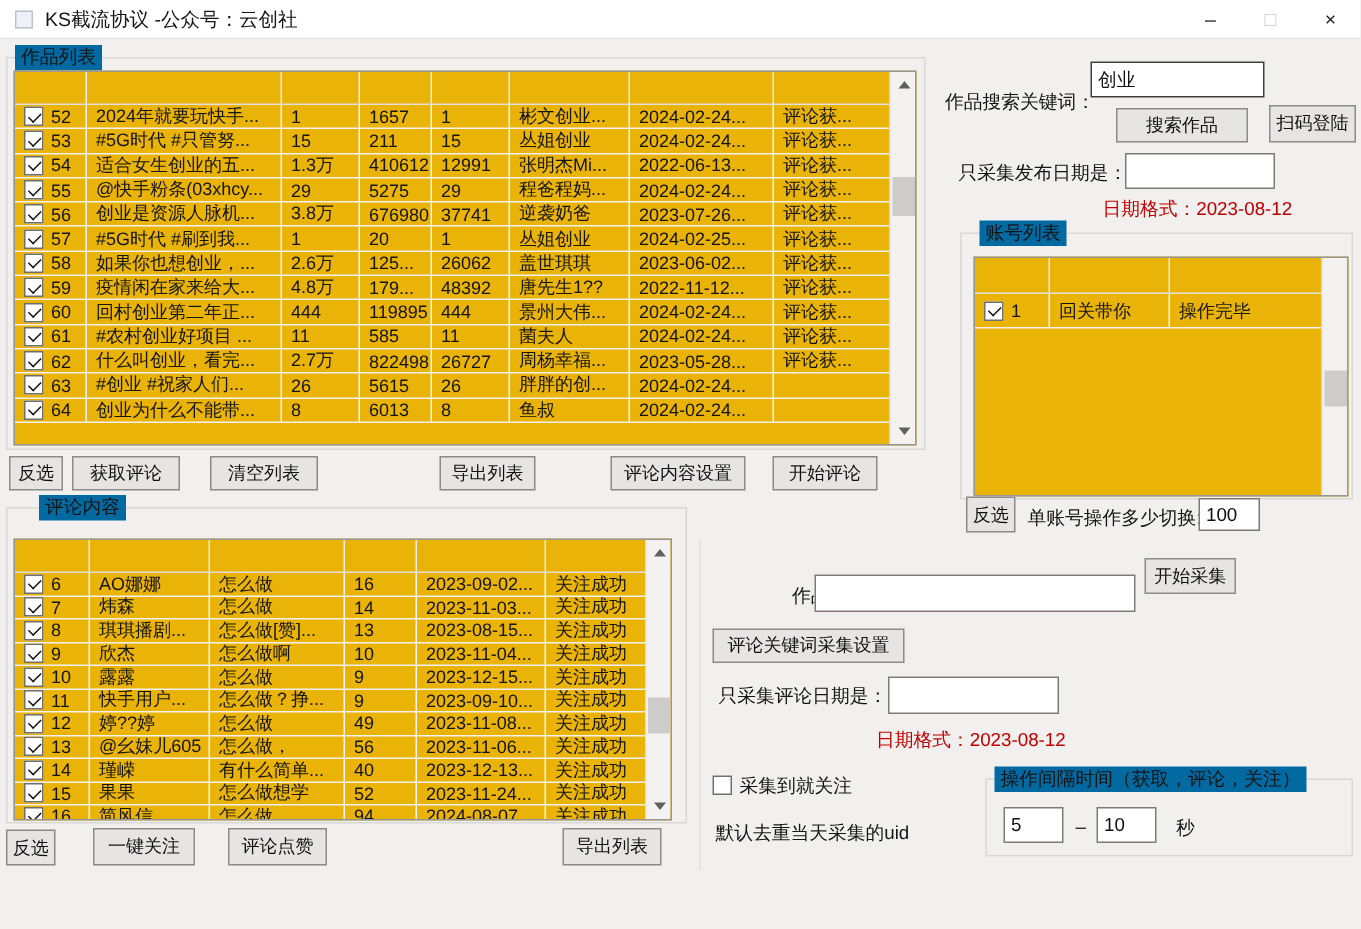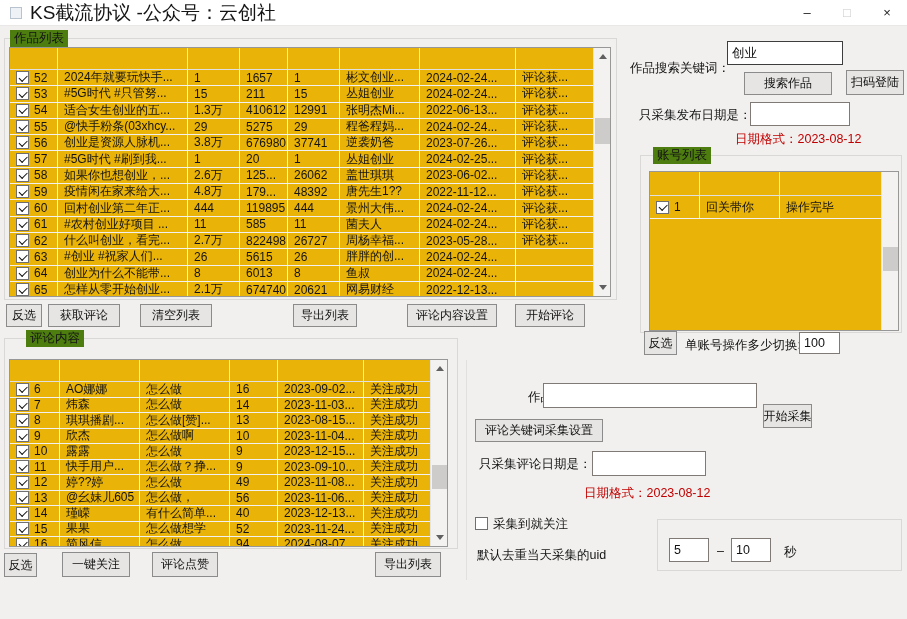--- a/index.html
+++ b/index.html
@@ -2,28 +2,28 @@
 <html><head>
 <meta charset="utf-8">
 <style>
   *{margin:0;padding:0;box-sizing:border-box;}
   html,body{width:907px;height:619px;overflow:hidden;}
   body{font-family:"Liberation Sans","DejaVu Sans",sans-serif;background:#f1f0ee;position:relative;font-size:12px;color:#141414;}
 
   
   .titlebar{position:absolute;left:0;top:0;width:907px;height:26px;background:#ffffff;display:flex;align-items:center;border-bottom:1px solid #e9e8e6;}
   .app-icon{width:12px;height:12px;margin-left:10px;border:1px solid #b9c3cf;background:#eef2f7;flex:0 0 auto;}
-  .title{margin-left:8px;font-size:19px;white-space:nowrap;}
+  .title{margin-left:8px;font-size:13px;white-space:nowrap;}
   .win-btns{margin-left:auto;display:flex;height:26px;}
   .win-btn{width:40px;height:26px;display:flex;align-items:center;justify-content:center;font-size:13px;color:#222;cursor:default;}
   .win-btn.max{color:#c9c9c9;}
 
   
   .groupbox{position:absolute;border:1px solid #dad8d6;}
-  .gb-label{position:absolute;top:-9px;background:#4d7c0f;padding:0 4px;font-size:12.5px;white-space:nowrap;}
+  .gb-label{position:absolute;top:-9px;background:#0369a1;padding:0 4px;font-size:12.5px;white-space:nowrap;}
 
   
   .table{position:absolute;background:#eab308;border:1px solid #979797;display:flex;flex-direction:column;overflow:hidden;}
   .thead{display:flex;border-bottom:1px solid #e0e0e0;flex:0 0 22px;align-items:center;}
   .th{font-size:12.5px;height:100%;display:flex;align-items:center;padding-left:6px;border-right:1px solid #ebebeb;overflow:hidden;white-space:nowrap;flex:0 0 auto;}
   .tbody{overflow:hidden;position:relative;flex:1 1 auto;}
   .tr{display:flex;border-bottom:1px solid #f1f1f1;}
   .td{padding-left:6px;border-right:1px solid #f5f5f5;overflow:hidden;white-space:nowrap;display:flex;align-items:center;font-size:12px;flex:0 0 auto;}
   #t1 .tr{flex:0 0 16.3px;height:16.3px;}
   #t2 .tr{flex:0 0 15.5px;height:15.5px;}
@@ -258,33 +258,20 @@
             <span>64</span>
           </div>
           <div class="td">创业为什么不能带...</div>
           <div class="td">8</div>
           <div class="td">6013</div>
           <div class="td">8</div>
           <div class="td">鱼叔</div>
           <div class="td">2024-02-24...</div>
           <div class="td"></div>
         </div>
-        <div class="tr">
-          <div class="td">
-            <span class="cb checked"></span>
-            <span>65</span>
-          </div>
-          <div class="td">怎样从零开始创业...</div>
-          <div class="td">2.1万</div>
-          <div class="td">674740</div>
-          <div class="td">20621</div>
-          <div class="td">网易财经</div>
-          <div class="td">2022-12-13...</div>
-          <div class="td"></div>
-        </div>
     </div>
     <div class="vscroll">
       <div class="sb-arrow up">
           <i class="tri-up"></i>
         </div>
       <div class="sb-thumb" style="top:70px;height:26px;"></div>
       <div class="sb-arrow down">
           <i class="tri-down"></i>
         </div>
     </div>
@@ -481,30 +468,31 @@
   </div>
 </div>
 <div class="btn" style="left:644px;top:331px;width:33px;height:24px;">反选</div>
 <span class="label" style="left:685px;top:337px;">单账号操作多少切换:</span>
 <input class="input" style="left: 799px; top: 332px; width: 41px; height: 22px;" value="100">
 
 <div class="divider-v" style="left:466px;top:360px;height:220px;"></div>
 
 <span class="label" style="left:481px;top:389px;margin-left:47px;">作品地址：</span>
 <input class="input" style="left: 543px; top: 383px; width: 214px; height: 25px;" value="">
-<div class="btn" style="left:763px;top:404px;width:49px;height:24px;">开始采集</div>
+<div class="btn" style="left:763px;top:372px;width:61px;height:24px;">开始采集</div>
 
 <div class="btn" style="left:475px;top:419px;width:128px;height:23px;">评论关键词采集设置</div>
 
 <span class="label" style="left:479px;top:456px;">只采集评论日期是：</span>
 <input class="input" style="left: 592px; top: 451px; width: 114px; height: 25px;" value="">
 <span class="label red" style="left:584px;top:485px;">日期格式：2023-08-12</span>
 
 <span class="cb" style="position:absolute;left:475px;top:517px;"></span>
 <span class="label" style="left:493px;top:516px;">采集到就关注</span>
 <span class="label" style="left:477px;top:547px;">默认去重当天采集的uid</span>
 
 <div class="groupbox" style="left:657px;top:519px;width:245px;height:52px;">
+  <span class="gb-label" style="left:5px;">操作间隔时间（获取，评论，关注）</span>
   <input class="input" style="left: 11px; top: 18px; width: 40px; height: 24px;" value="5">
   <span class="label" style="left:59px;top:24px;">–</span>
   <input class="input" style="left: 73px; top: 18px; width: 40px; height: 24px;" value="10">
   <span class="label" style="left:126px;top:24px;">秒</span>
 </div>
 
 </body></html>

